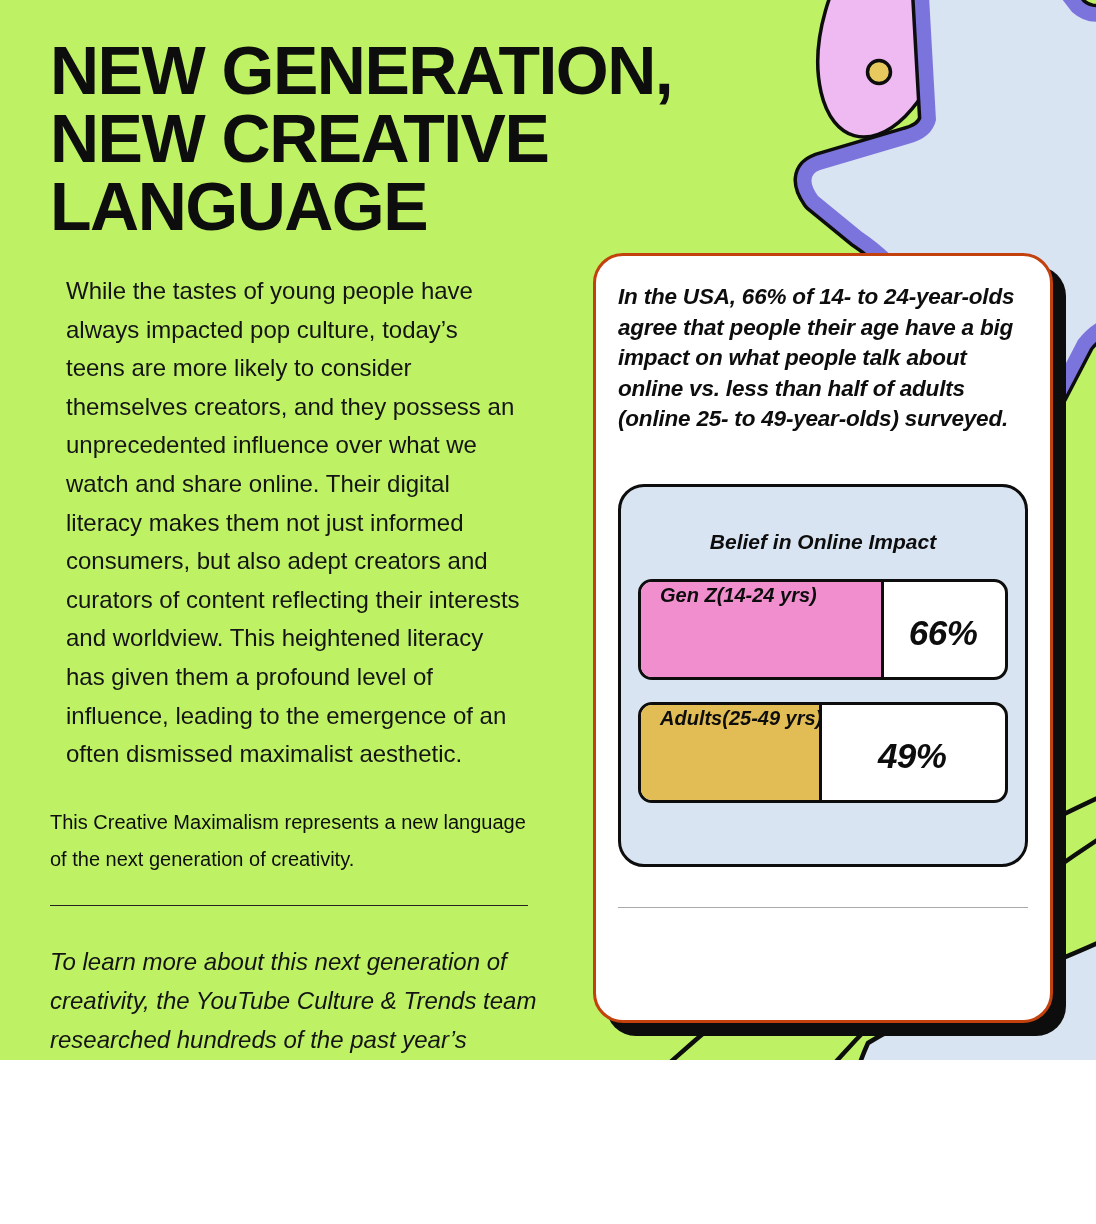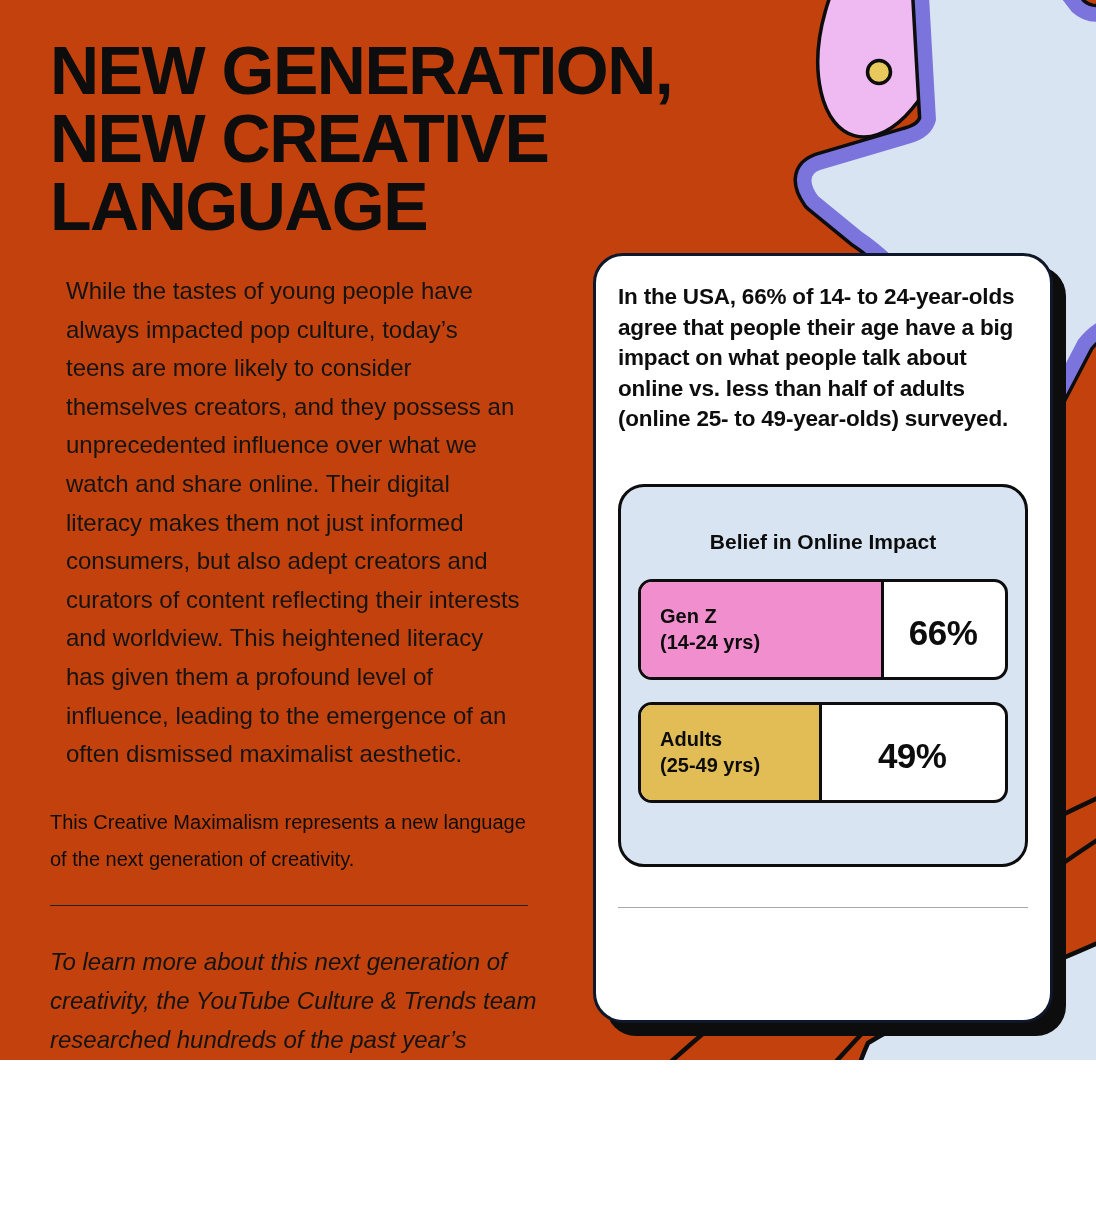--- a/index.html
+++ b/index.html
@@ -1,44 +1,44 @@
 <!DOCTYPE html>
 <html><head>
 <meta charset="utf-8">
 <style>
   html,body{margin:0;padding:0;}
   body{font-family:"Liberation Sans",sans-serif;}
-  .canvas{position:relative;width:1096px;height:1060px;background:#c2410c;overflow:hidden;}
+  .canvas{position:relative;width:1096px;height:1060px;background:#bef264;overflow:hidden;}
   .decor{position:absolute;left:0;top:0;z-index:0;pointer-events:none;}
 
   
   .left-col{position:absolute;left:50px;top:36px;width:487px;z-index:1;color:#0d0d0d;}
   .page-title{font-weight:800;font-size:68px;line-height:68px;letter-spacing:-1.5px;color:#0d0d0d;width:760px;}
   .body-copy{margin-top:32px;width:487px;}
   .p-intro{font-size:24px;line-height:38.6px;margin:16px;color:#141414;}
   .p-emphasis{font-size:20px;line-height:37px;margin:30px 0 0 0;font-weight:normal;color:#0d0d0d;}
   .col-divider{border:none;border-top:1.5px solid #222;margin:27px 0 0 0;width:478px;}
   .p-method{font-size:24px;line-height:39px;margin:36px 0 0 0;font-style:italic;color:#141414;}
 
   
   .stat-card{position:absolute;left:593px;top:253px;width:460px;height:770px;box-sizing:border-box;
-    background:#ffffff;border:3px solid #0f172a;border-radius:30px;box-shadow:13px 13px 0 #0d0d0d;
-    padding:26px 22px 0 22px;z-index:2;}
+    background:#ffffff;border:3px solid #c2410c;border-radius:30px;box-shadow:13px 13px 0 #0d0d0d;
+    padding:26px 22px 0 22px;z-index:2;font-style:italic;}
   .card-headline{font-size:22.5px;line-height:30.5px;font-weight:bold;color:#0d0d0d;letter-spacing:-0.2px;}
 
   .chart-panel{margin-top:49px;height:383px;box-sizing:border-box;background:#d9e4f2;
     border:3px solid #0d0d0d;border-radius:26px;padding:8px 17px;}
   .chart-title{margin-top:35px;text-align:center;font-size:21px;font-weight:bold;color:#0d0d0d;}
 
   .bar-row{position:relative;height:101px;box-sizing:border-box;background:#ffffff;
     border:3px solid #0d0d0d;border-radius:14px;overflow:hidden;}
   .bar-row.first{margin-top:25px;}
   .bar-row.second{margin-top:22px;}
   .bar-fill{position:absolute;left:0;top:0;bottom:0;border-right:3px solid #0d0d0d;}
-  .bar-label{position:absolute;left:19px;top:0;bottom:0;display:flex;flex-direction:column;justify-content:center;
+  .bar-label{position:absolute;left:19px;top:0;bottom:0;display:flex;flex-direction:row;justify-content:center;
     font-size:20px;line-height:26px;font-weight:bold;color:#0d0d0d;z-index:2;}
   .bar-value{position:absolute;top:8px;bottom:0;display:flex;align-items:center;justify-content:center;
     font-size:35px;font-weight:800;letter-spacing:-0.5px;color:#0d0d0d;z-index:2;}
 
   .source-divider{border:none;border-top:1.5px solid #a9a9a9;margin:40px 0 0 0;}
   .card-source{margin-top:12px;font-size:16.5px;line-height:22px;color:#8e8e8e;}
 </style>
 </head>
 <body>
 

